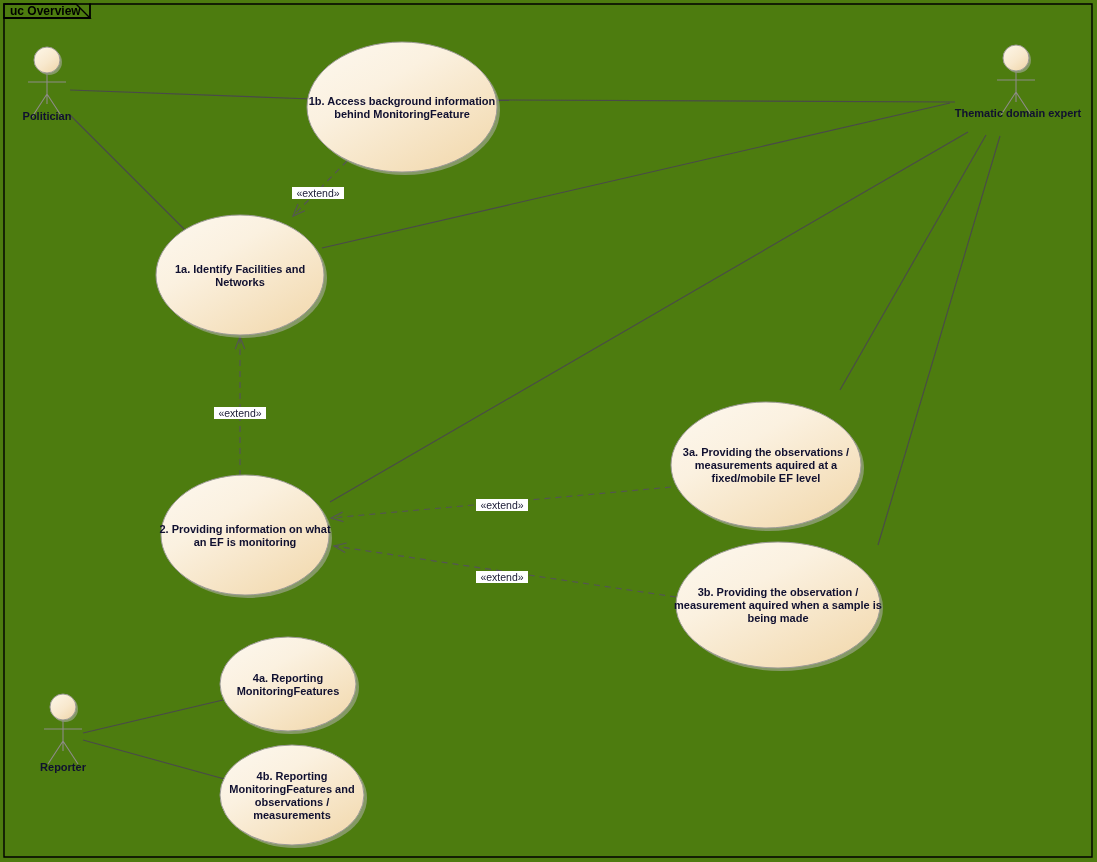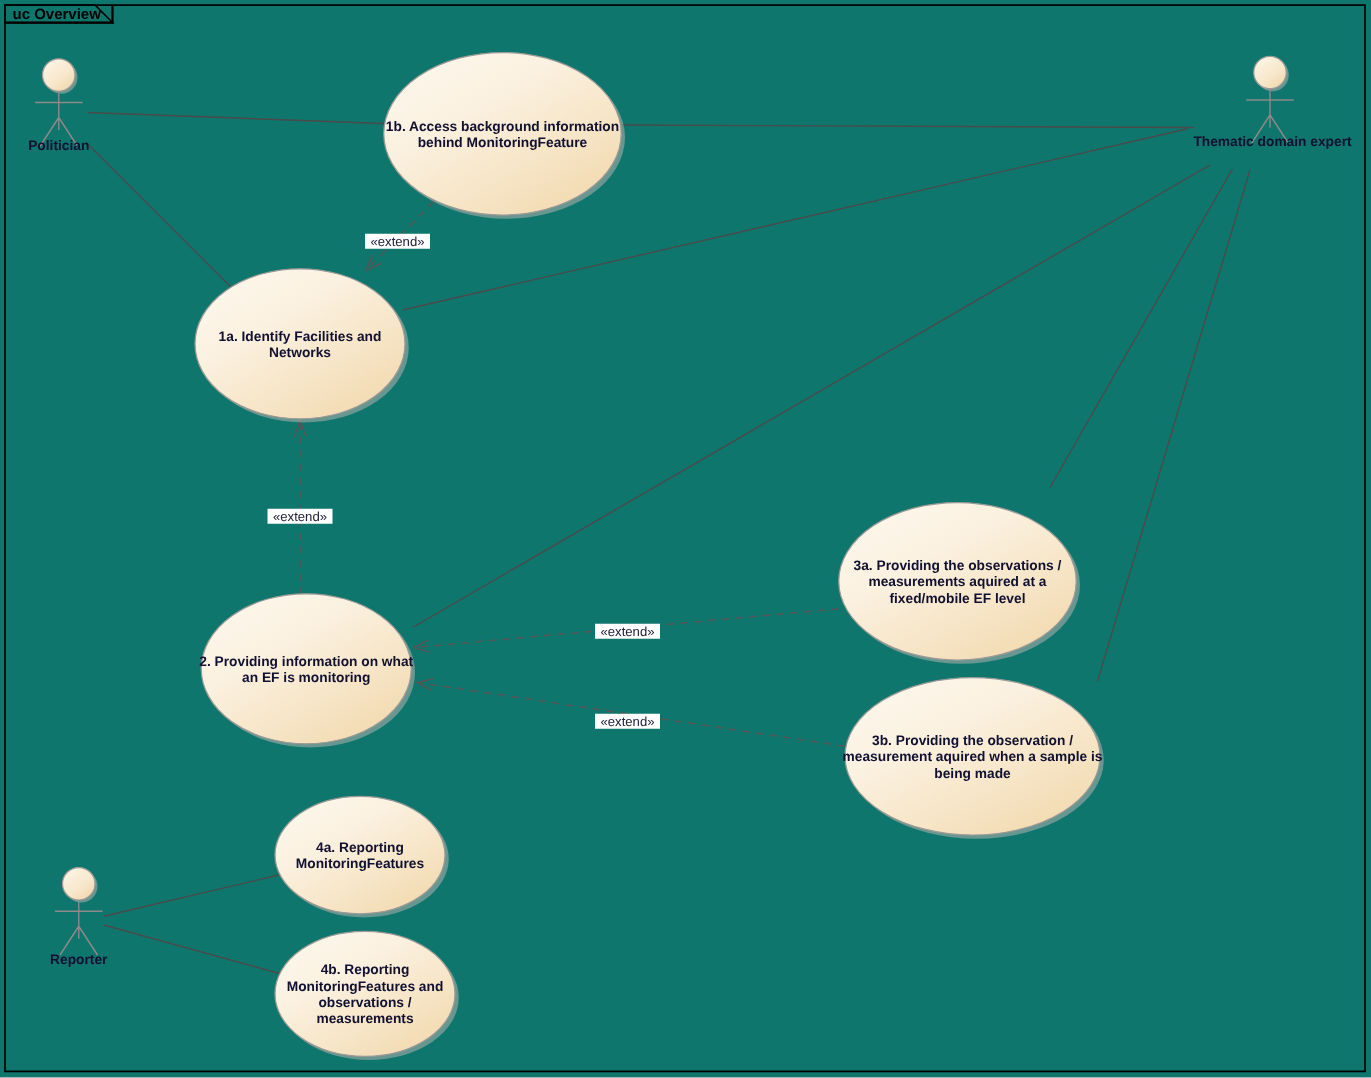--- a/index.html
+++ b/index.html
@@ -7,21 +7,21 @@
     padding: 0;
     background: #ffffff;
   }
   body {
     font-family: "Liberation Sans", sans-serif;
   }
   #diagram-root {
     position: relative;
     width: 1097px;
     height: 862px;
-    background: #0f766e;
+    background: #4d7c0f;
     overflow: hidden;
   }
   svg#uc-canvas {
     display: block;
     width: 1097px;
     height: 862px;
   }
   .uc-label {
     font-family: "Liberation Sans", sans-serif;
     font-size: 11px;

